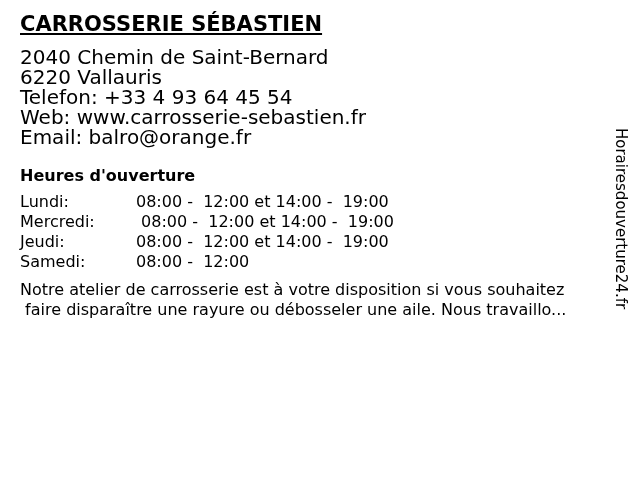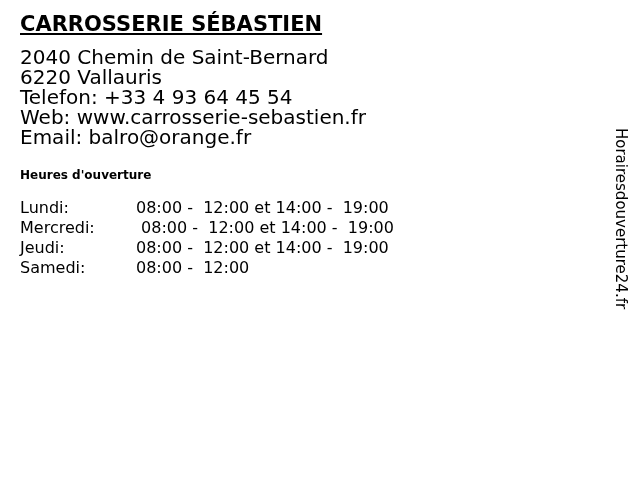--- a/index.html
+++ b/index.html
@@ -20,29 +20,29 @@
     margin: 0 0 10px 0;
     white-space: pre;
     text-decoration: underline;
   }
   .contact-line {
     font-size: 20px;
     line-height: 20px;
     white-space: pre;
   }
   h2.section-heading {
-    font-size: 12px;
+    font-size: 16px;
     line-height: 19px;
     font-weight: 700;
     margin: 19px 0 0 0;
     white-space: pre;
   }
   table.hours {
     border-collapse: collapse;
-    margin-top: 13px;
+    margin-top: 7px;
   }
   table.hours td {
     padding: 0;
     font-size: 16px;
     line-height: 20px;
     white-space: pre;
     vertical-align: top;
   }
   td.day-cell { min-width: 116px; }
   p.info-text {
@@ -93,16 +93,18 @@
         <td class="time-cell">08:00 -  12:00 et 14:00 -  19:00</td>
       </tr>
       <tr>
         <td class="day-cell">Samedi:</td>
         <td class="time-cell">08:00 -  12:00</td>
       </tr>
     </tbody>
   </table>
 
 
+  <p class="info-text">Notre atelier de carrosserie est à votre disposition si vous souhaitez
+ faire disparaître une rayure ou débosseler une aile. Nous travaillo...</p>
 
 </div>
 
 <div class="watermark">Horairesdouverture24.fr</div>
 
 </body></html>

